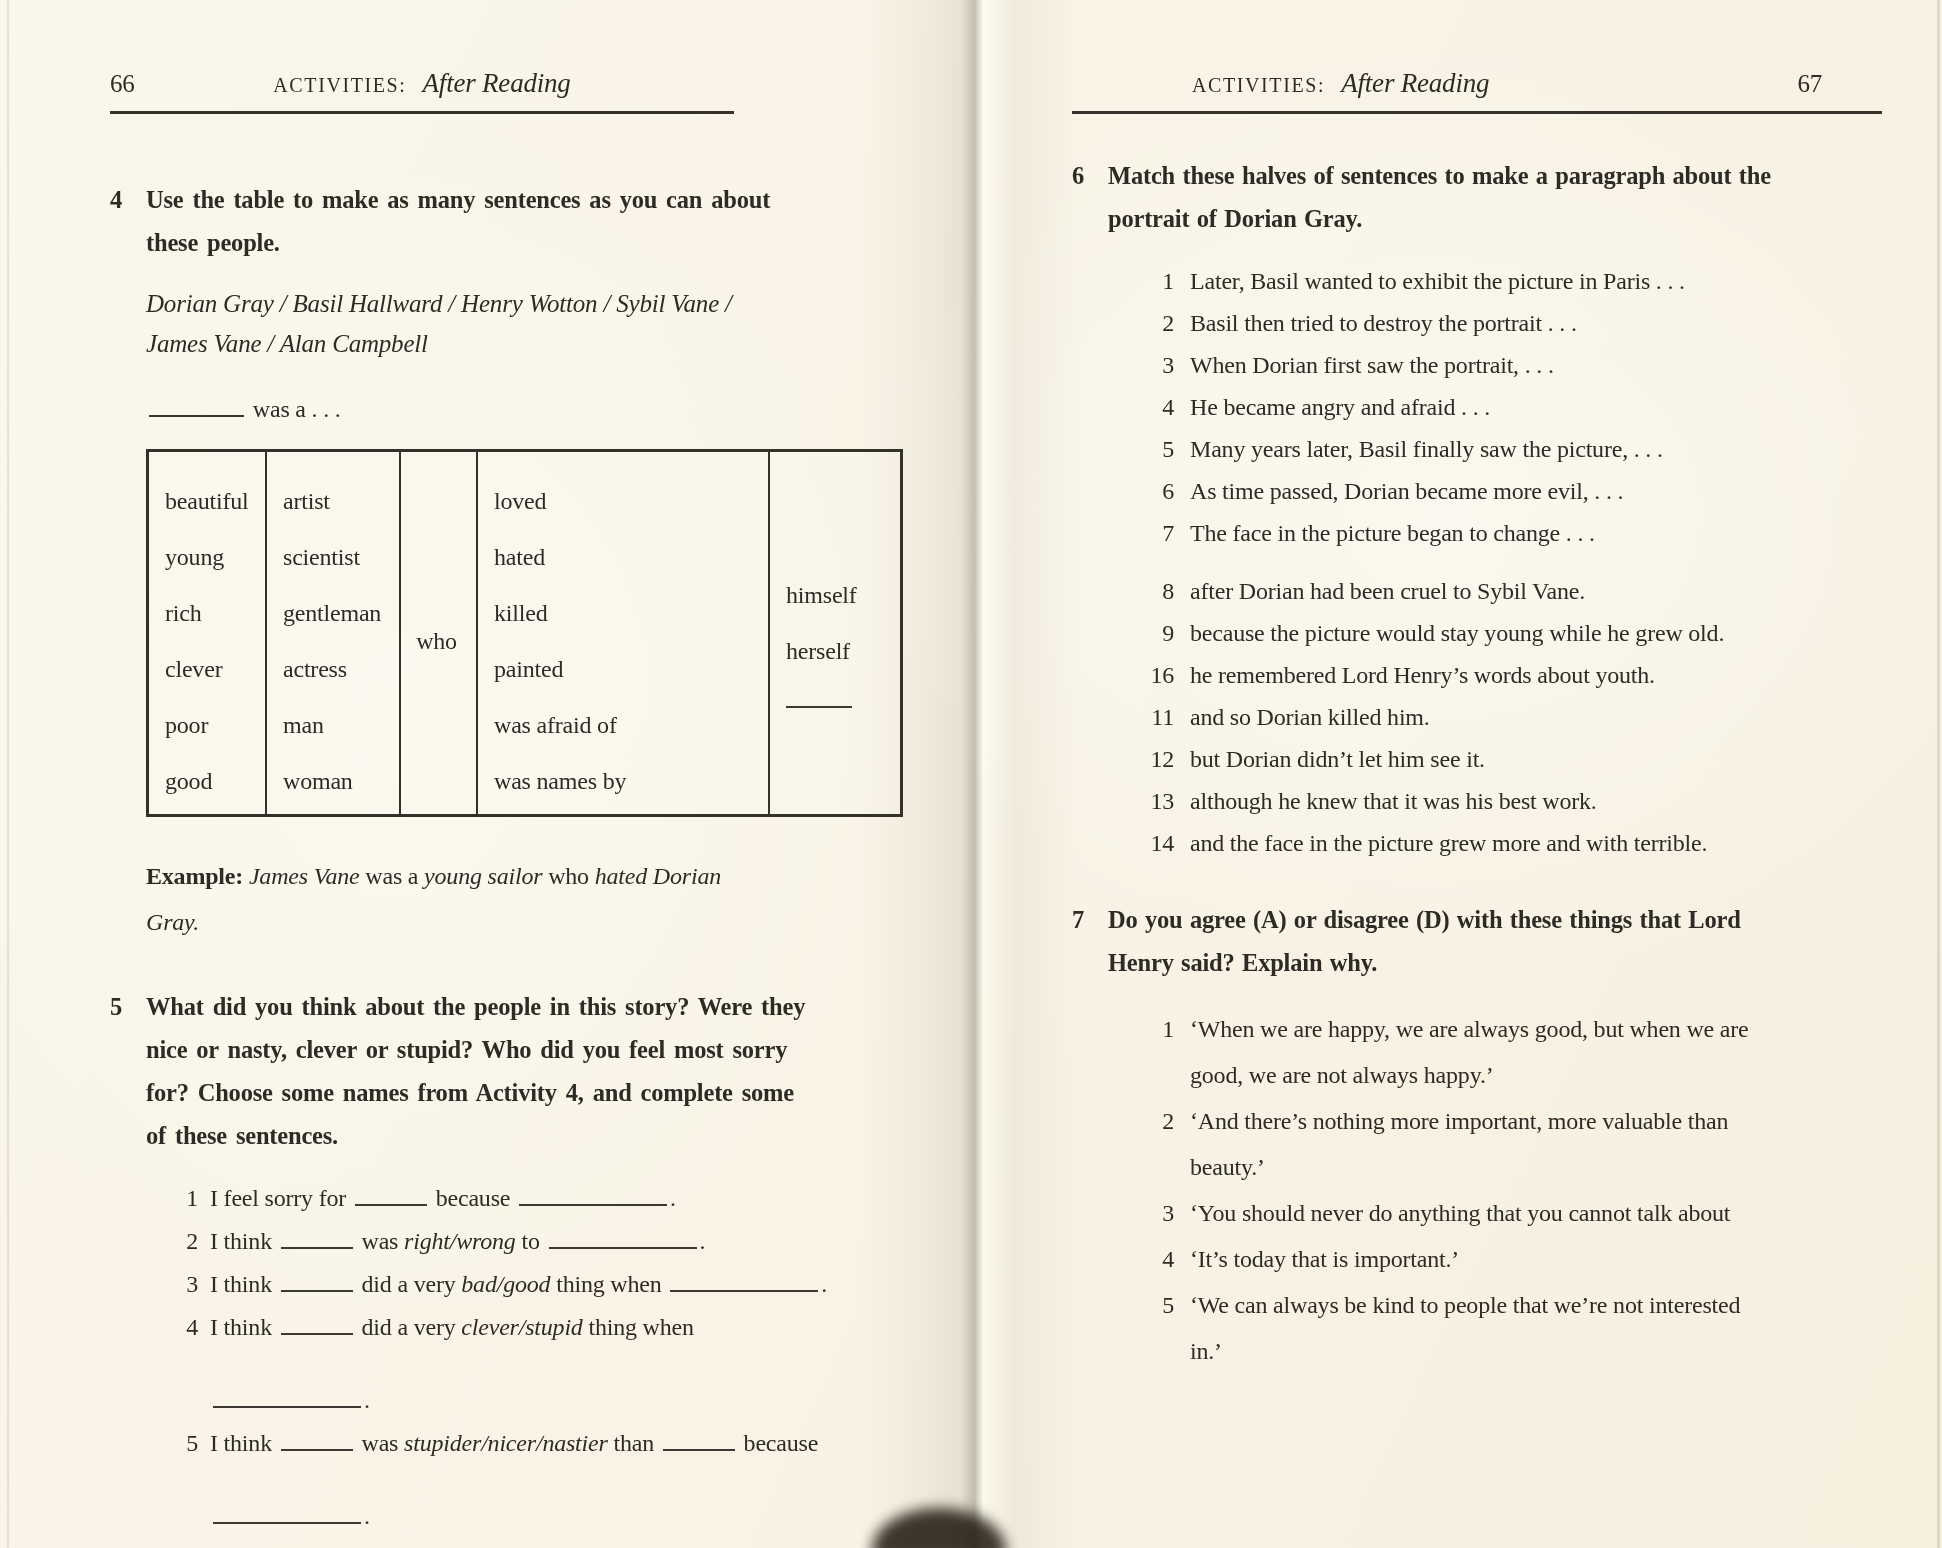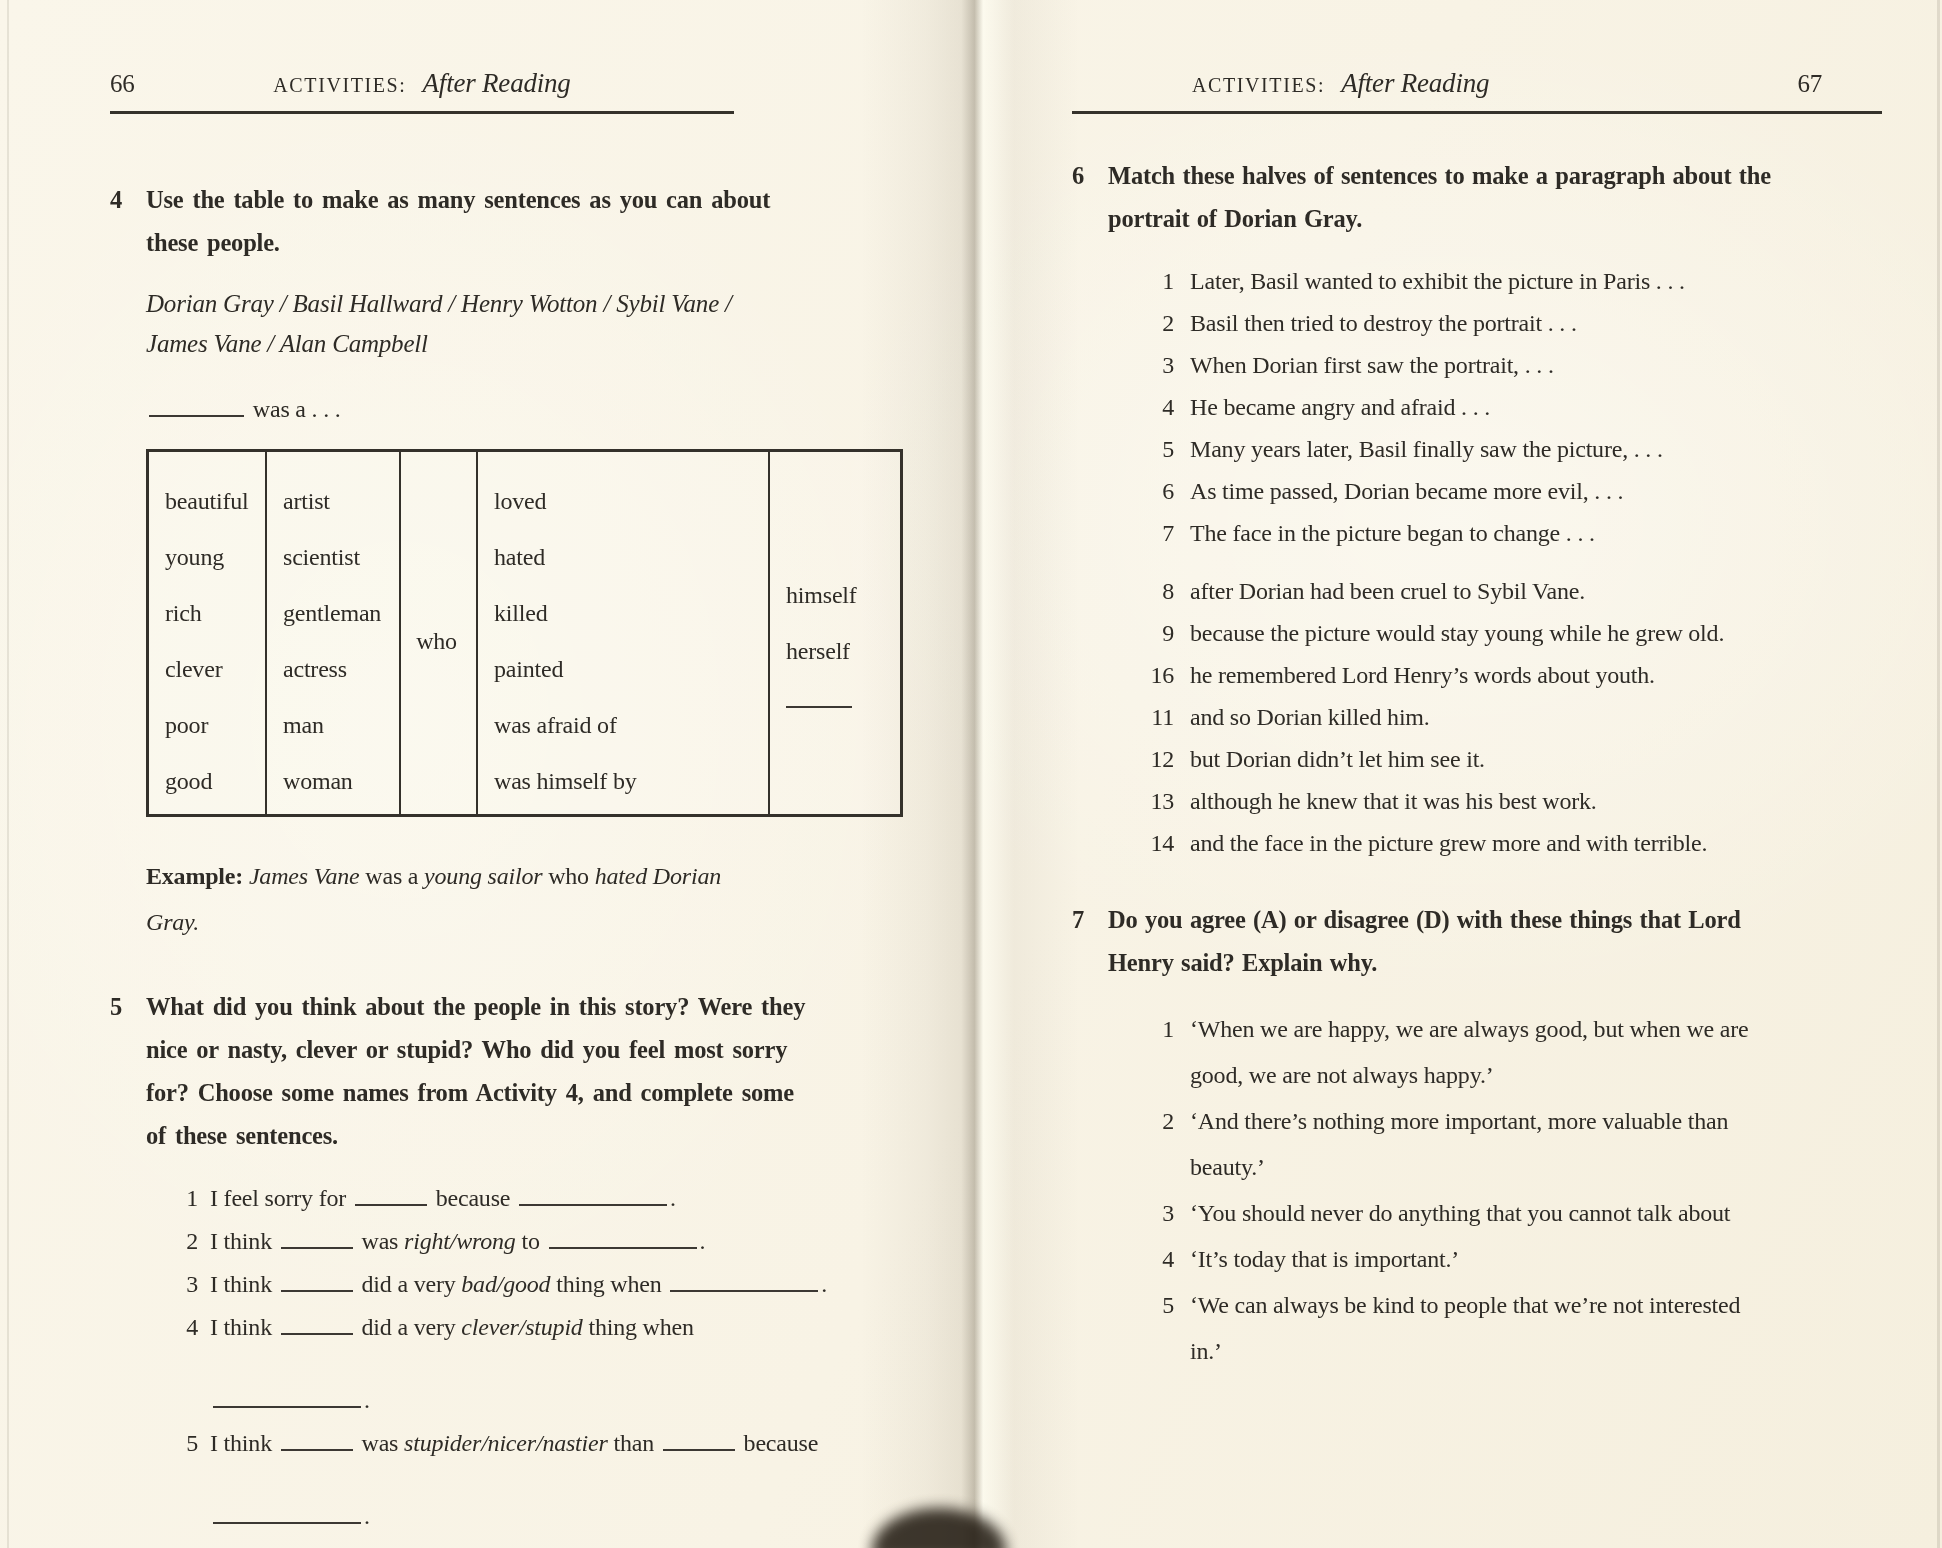--- a/index.html
+++ b/index.html
@@ -142,21 +142,21 @@
         <div class="tcell c3">
           <span class="tline">who</span>
         </div>
         <div class="tcell c4">
 
         <div class="tline">loved</div>
             <div class="tline">hated</div>
             <div class="tline">killed</div>
             <div class="tline">painted</div>
             <div class="tline">was afraid of</div>
-            <div class="tline">was himself by</div>
+            <div class="tline">was names by</div>
           </div>
         <div class="tcell c5">
           <div class="tline">himself</div>
           <div class="tline">herself</div>
           <span class="blank bl-t"></span>
         </div>
       </div>
 
       <div class="example">
           <div class="line"><span class="bd">Example:</span><span>  </span><span class="it">James Vane</span><span> was a </span><span class="it">young sailor</span><span> who </span><span class="it">hated Dorian</span></div>

